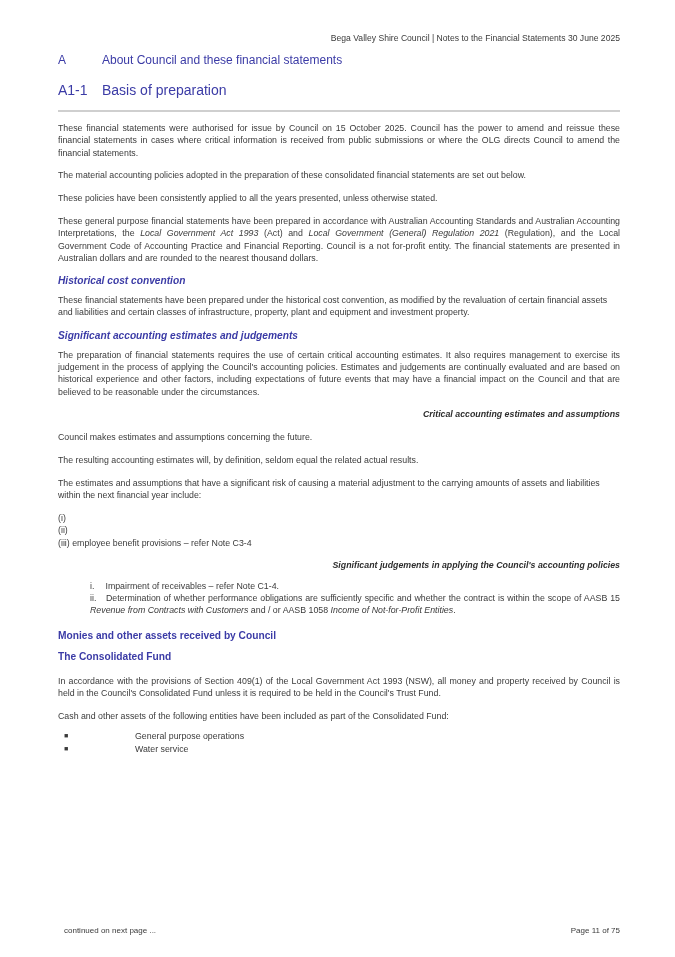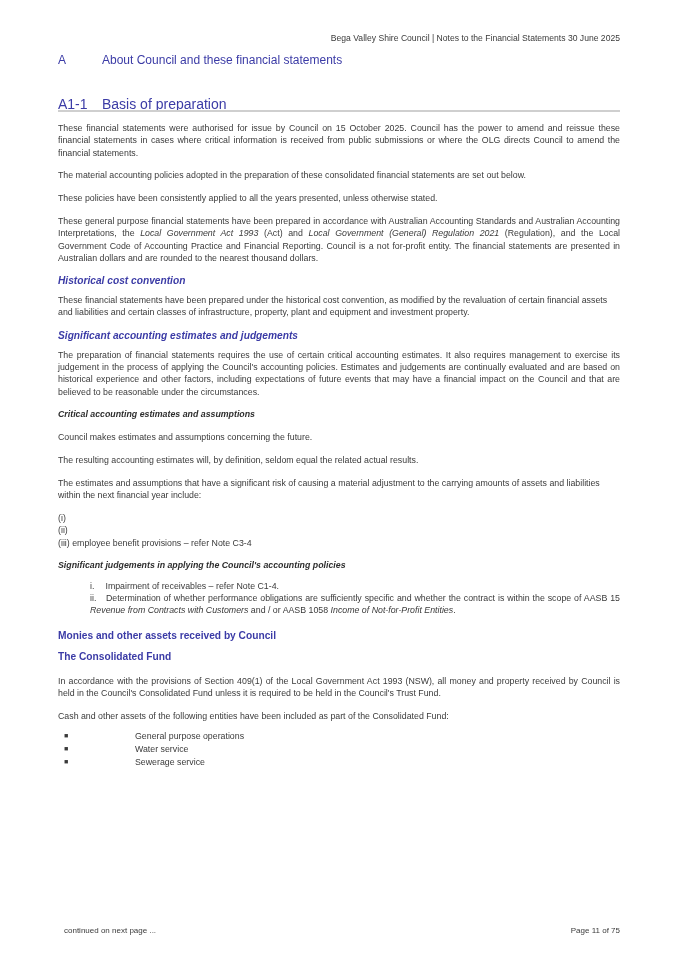--- a/index.html
+++ b/index.html
@@ -10,21 +10,21 @@
   .page-header {
     position: absolute; top: 33px; right: 55px;
     font-size: 8.6px; color: #3a3a3a;
   }
   .section-title {
     position: absolute; left: 58px; top: 53px;
     font-size: 12px; color: #3b3ba6; white-space: nowrap;
   }
   .section-title .num { display: inline-block; width: 44px; }
   .sub-title {
-    position: absolute; left: 58px; top: 96px;
+    position: absolute; left: 58px; top: 82px;
     font-size: 14px; color: #3b3ba6; white-space: nowrap;
   }
   .sub-title .num { display: inline-block; width: 44px; }
   .divider {
     position: absolute; left: 58px; top: 110px; width: 562px; height: 1.5px;
     background: #cfcfcf;
   }
   .content {
     position: absolute; left: 58px; top: 122px; width: 562px;
     font-size: 8.8px; line-height: 12.3px; color: #3a3a3a;
@@ -33,21 +33,21 @@
   .gap-s { height: 10.5px; }
   .gap-m { height: 10px; }
   .h-italic-blue {
     font-weight: bold; font-style: italic; color: #3b3ba6; font-size: 10.2px;
     margin: 0; line-height: 13px;
   }
   .h-bold-blue {
     font-weight: bold; color: #3b3ba6; font-size: 10.2px; margin: 0; line-height: 13px;
   }
   .h-italic-dark {
-    font-weight: bold; font-style: italic; color: #2e2e2e; font-size: 8.8px; margin: 0;
+    font-weight: bold; font-style: italic; color: #2e2e2e; font-size: 8.8px; margin: 0; text-align: right;
   }
   .roman-list { margin: 0; padding: 0; list-style: none; }
   .roman-list li { display: flex; }
   .judge-list { margin: 0; padding: 0 0 0 32px; list-style: none; }
   .judge-list li { text-align: justify; }
   .judge-list .mk { display: inline-block; width: 13px; }
   .bullet-list { margin: 0; padding: 0 0 0 6px; list-style: none; }
   .bullet-list li { display: flex; align-items: center; height: 12.8px; gap: 48px; }
   .bullet-list .mk { width: 23px; flex: none; font-size: 7px; color: #3a3a3a; }
   .footer-left {
@@ -126,21 +126,17 @@
   <div style="height:8px"></div>
   <ul class="bullet-list">
     <li>
         <span class="mk">■</span>
         <span>General purpose operations</span>
       </li>
     <li>
         <span class="mk">■</span>
         <span>Water service</span>
       </li>
-    <li>
-        <span class="mk">■</span>
-        <span>Sewerage service</span>
-      </li>
   </ul>
 </div>
 
 <div class="footer-left">continued on next page ...</div>
 <div class="footer-right">Page 11 of 75</div>
 
 </body></html>

